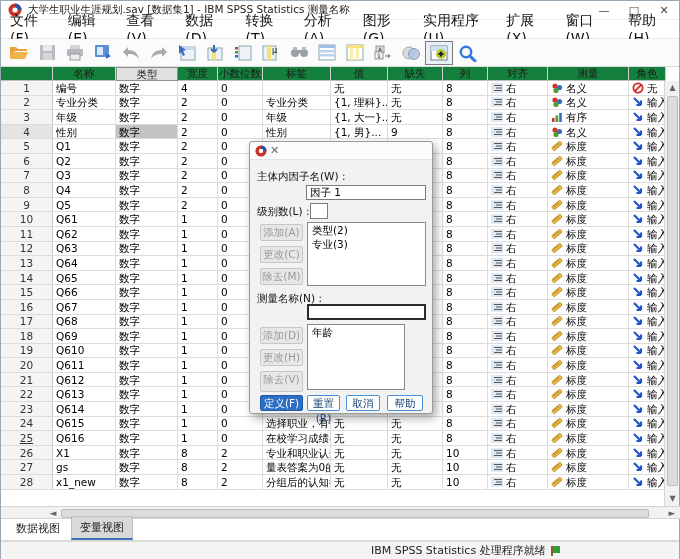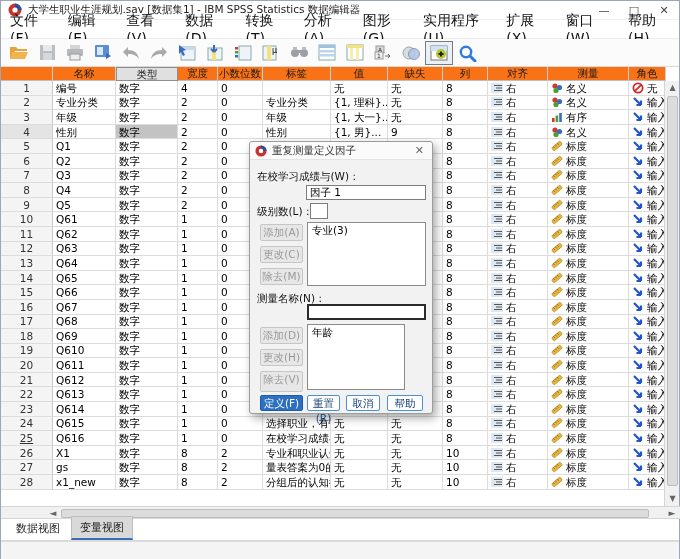--- a/index.html
+++ b/index.html
@@ -19,21 +19,21 @@
   .menu-item { padding:2px 9px; font-size:14px; color:#111; }
 
   
   .toolbar { position:absolute; left:0; top:38px; width:100%; height:28px; background:#fbfbfb; border-bottom:1px solid #d9d9d9; display:flex; align-items:center; padding-left:4px; }
   .tb-icon { width:28px; height:24px; display:flex; align-items:center; justify-content:center; }
   .tb-icon.active { border:1px solid #7a7a7a; background:#e9f0f7; }
 
   
   .table-area { position:absolute; left:0; top:66px; width:665px; height:439px; background:#fff; overflow:hidden; }
   .hdr-row { display:flex; height:14px; }
-  .hdr-cell { background:#f97316; border-right:1px solid #cfcfcf; border-bottom:1px solid #bdbdbd; text-align:center; font-size:10.5px; color:#1a1a1a; line-height:13px; overflow:hidden; white-space:nowrap; }
+  .hdr-cell { background:#15803d; border-right:1px solid #cfcfcf; border-bottom:1px solid #bdbdbd; text-align:center; font-size:10.5px; color:#1a1a1a; line-height:13px; overflow:hidden; white-space:nowrap; }
   .hdr-cell.pressed { background:#e0e0e0; border:1px solid #8e8e8e; }
   .grid-row { display:flex; height:14.6px; }
   .cell { border-right:1px solid #dcdcdc; border-bottom:1px solid #dcdcdc; padding:0 3px; font-size:10.5px; line-height:14px; white-space:nowrap; overflow:hidden; background:#fff; display:flex; align-items:center; gap:3px; }
   .cell.gutter { background:#f4f4f4; justify-content:center; color:#333; border-right:1px solid #c9c9c9; padding:0; }
   .cell.sel { background:#c3c3c3; }
   .gutter.sel-row { background:#e4e4e4; }
   .icon12 { width:12px; height:12px; flex:0 0 12px; }
 
   
   .vscroll { position:absolute; right:0; top:80px; width:15px; height:425px; background:#f1f1f1; border-left:1px solid #d5d5d5; }
@@ -72,21 +72,21 @@
 <body>
 
 <div id="window">
 
   <div class="titlebar">
     <svg class="app-icon" viewBox="0 0 14 14">
       <circle cx="7" cy="7" r="6.5" fill="#c8332b"></circle>
       <path d="M7 .5 A6.5 6.5 0 0 1 13.5 7 L7 7 Z" fill="#2b4ea0"></path>
       <circle cx="7" cy="7" r="2.6" fill="#fff"></circle>
     </svg>
-    <span class="title">大学生职业生涯规划.sav [数据集1] - IBM SPSS Statistics 数据编辑器</span>
+    <span class="title">大学生职业生涯规划.sav [数据集1] - IBM SPSS Statistics 测量名称</span>
     <div class="win-controls">
       <div class="win-btn">—</div>
       <div class="win-btn">□</div>
       <div class="win-btn">✕</div>
     </div>
   </div>
 
   <div class="menubar">
       <div class="menu-item">文件(F)</div>
       <div class="menu-item">编辑(E)</div>
@@ -923,44 +923,51 @@
     <div class="hthumb"></div>
     <div class="harrow" style="right:2px;">►</div>
   </div>
 
   <div class="tabbar">
     <div class="tab">数据视图</div>
     <div class="tab active">变量视图</div>
   </div>
 
   <div class="statusbar">
+    <span class="status-proc">
+      <span>IBM SPSS Statistics 处理程序就绪</span>
+      <svg width="11" height="11" viewBox="0 0 11 11">
+        <rect x="1" y="1" width="9" height="7" fill="#2e9e3a"></rect>
+          <rect x="1" y="1" width="2" height="10" fill="#8a5a2a"></rect>
+      </svg>
+    </span>
     <span class="status-unicode">Unicode：开</span>
   </div>
 
   <div class="dialog">
     <div class="dlg-title">
       <svg width="12" height="12" viewBox="0 0 14 14">
         <circle cx="7" cy="7" r="6.5" fill="#c8332b"></circle>
         <path d="M7 .5 A6.5 6.5 0 0 1 13.5 7 L7 7 Z" fill="#2b4ea0"></path>
         <circle cx="7" cy="7" r="2.6" fill="#fff"></circle>
       </svg>
-      <span class="t">重复测量定义因子</span>
       <span class="dlg-close">✕</span>
     </div>
 
-    <span class="dlg-label" style="top:28px;">在校学习成绩与(W)：</span>
+    <span class="dlg-label" style="top:28px;">主体内因子名(W)：</span>
     <div class="dlg-field" style="left:56px; top:43px; width:120px; height:15px;">因子 1</div>
 
     <span class="dlg-label" style="top:63px;">级别数(L)：</span>
     <div class="dlg-field" style="left:60px; top:61px; width:18px; height:16px;"></div>
 
     <div class="dlg-btn disabled" style="left:10px; top:82px; width:43px; height:17px;">添加(A)</div>
     <div class="dlg-btn disabled" style="left:10px; top:104px; width:43px; height:17px;">更改(C)</div>
     <div class="dlg-btn disabled" style="left:10px; top:126px; width:43px; height:17px;">除去(M)</div>
     <div class="dlg-list" style="left:57px; top:80px; width:119px; height:64px;" id="factor-list">
+        <div>类型(2)</div>
         <div>专业(3)</div>
       </div>
 
     <span class="dlg-label" style="top:150px;">测量名称(N)：</span>
     <div class="dlg-field focused" style="left:57px; top:162px; width:119px; height:16px;"></div>
 
     <div class="dlg-btn disabled" style="left:10px; top:185px; width:43px; height:17px;">添加(D)</div>
     <div class="dlg-btn disabled" style="left:10px; top:207px; width:43px; height:17px;">更改(H)</div>
     <div class="dlg-btn disabled" style="left:10px; top:229px; width:43px; height:21px;">除去(V)</div>
     <div class="dlg-list" style="left:57px; top:182px; width:98px; height:66px;" id="measure-list">

